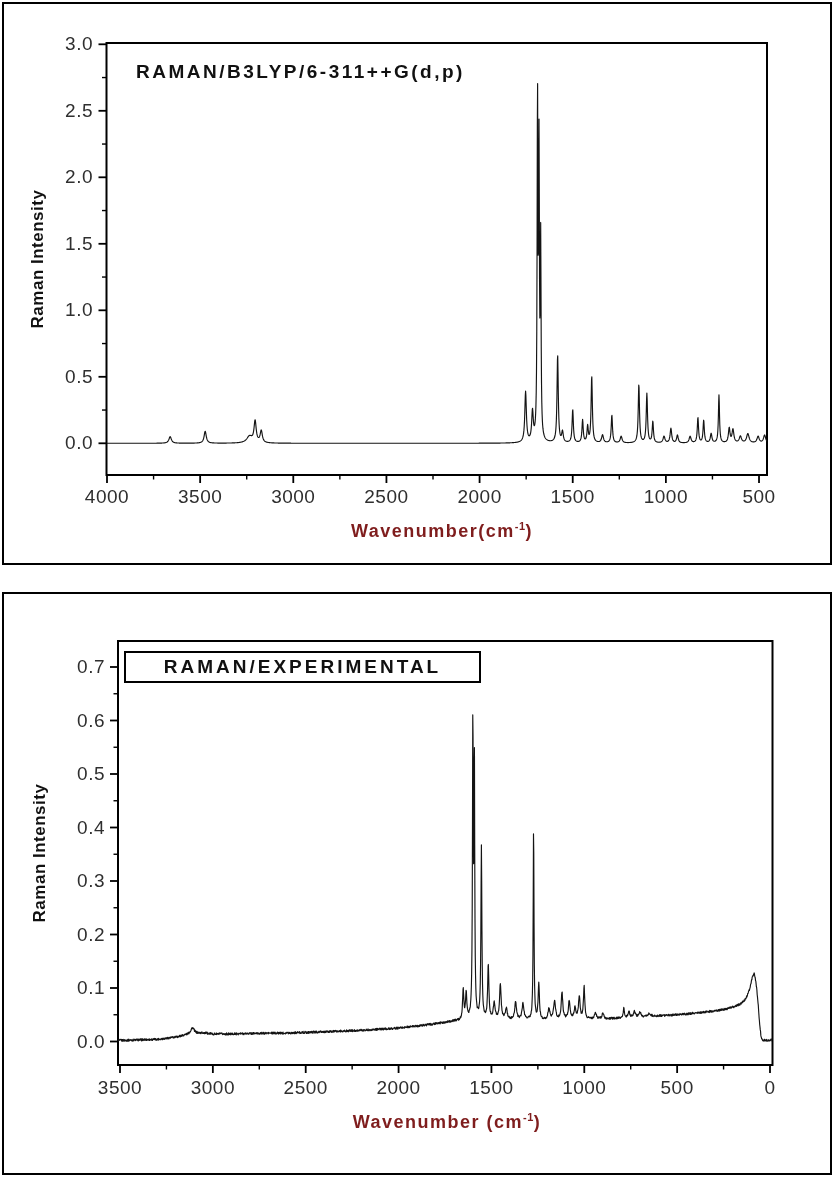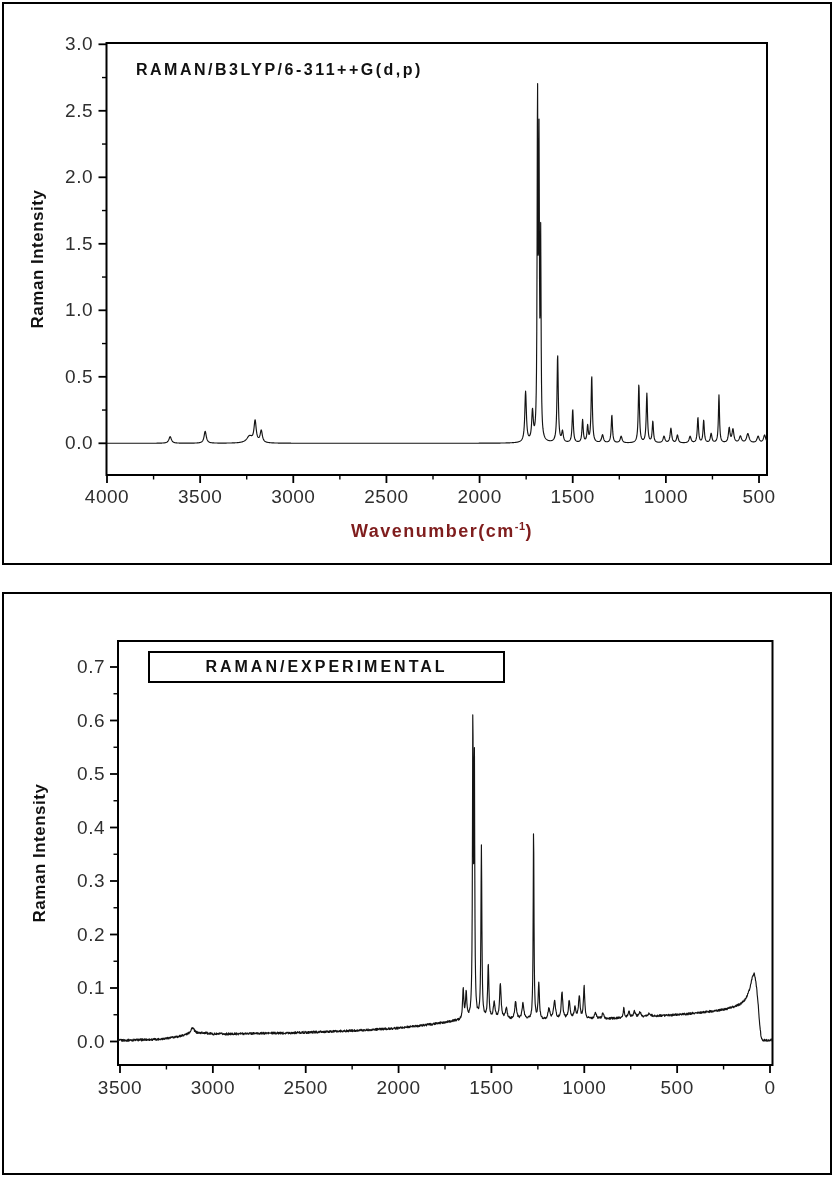--- a/index.html
+++ b/index.html
@@ -14,29 +14,29 @@
     position:absolute;
     border:2px solid #000;
     background:#fff;
     box-sizing:border-box;
   }
   #panel-top{left:2px;top:2px;width:830px;height:563px;}
   #panel-bottom{left:2px;top:592px;width:830px;height:583px;}
   #plot-svg{position:absolute;left:0;top:0;}
   .chart-title{
     position:absolute;
-    font-size:16px;font-weight:bold;color:#111;
+    font-size:19px;font-weight:bold;color:#111;
     letter-spacing:2.5px;white-space:nowrap;
   }
   #dft-title{left:136px;top:61px;}
   .title-box{
     position:absolute;
     left:124px;top:651px;width:357px;height:32px;
     border:2px solid #000;box-sizing:border-box;
-    display:flex;align-items:center;justify-content:center;margin-left:24px;
+    display:flex;align-items:center;justify-content:center;
   }
   .title-box .chart-title{position:static;letter-spacing:3px;}
   .xlabel{
     position:absolute;
     transform:translate(-50%,-50%);
     font-size:18px;font-weight:bold;color:#7f1d1d;
     letter-spacing:1.5px;white-space:nowrap;
   }
   #xlabel-dft{left:442px;top:531px;}
   #xlabel-exp{left:447px;top:1122px;}
@@ -159,14 +159,15 @@
   <div class="title-box">
     <span class="chart-title">RAMAN/EXPERIMENTAL</span>
   </div>
 
   <div class="vlabel" id="ylabel-dft">Raman Intensity</div>
 
   <div class="vlabel" id="ylabel-exp">Raman Intensity</div>
 
   <div class="xlabel" id="xlabel-dft"><span>Wavenumber(cm</span><span class="sup">-1</span><span>)</span></div>
 
+  <div class="xlabel" id="xlabel-exp"><span>Wavenumber (cm</span><span class="sup">-1</span><span>)</span></div>
 
 </div>
 
 </body></html>

